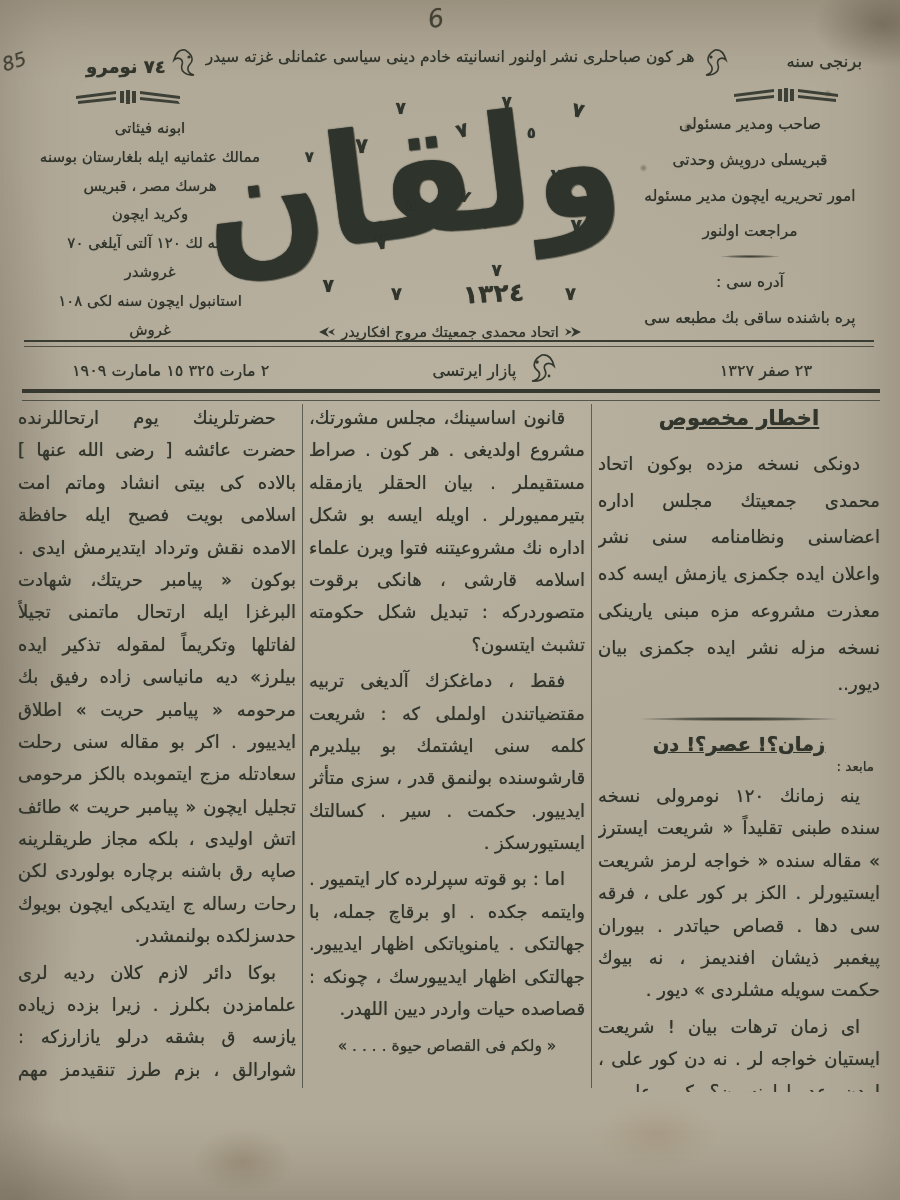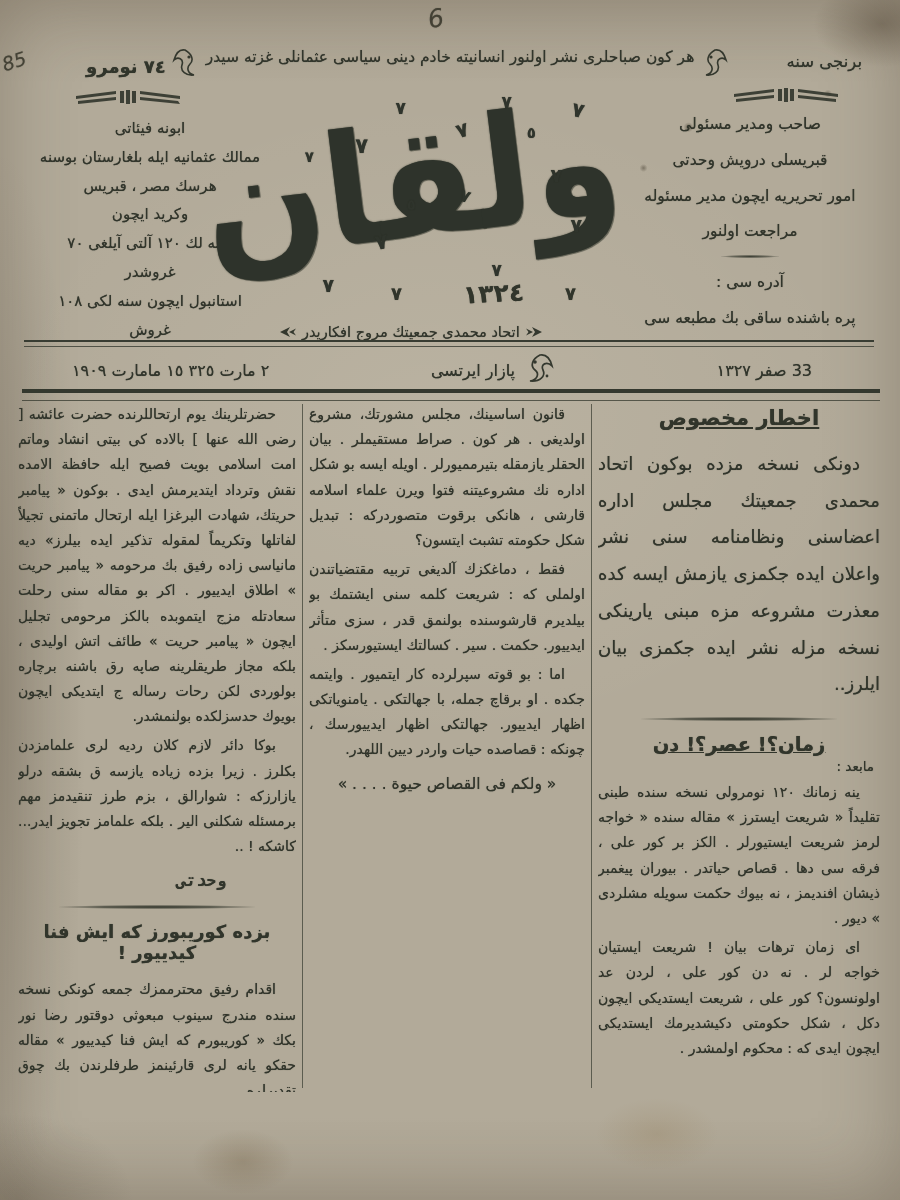--- a/index.html
+++ b/index.html
@@ -63,41 +63,41 @@
   .mk9{top:138px;right:232px;font-size:21px;transform:rotate(-10deg);}
   .mk10{top:168px;right:118px;font-size:17px;}
   .mk11{top:182px;right:286px;font-size:19px;}
   .mk12{top:56px;right:306px;font-size:15px;}
   .mk13{top:32px;right:84px;font-size:15px;}
   .mk14{top:104px;right:204px;font-size:15px;}
   .title-year{position:absolute;bottom:36px;right:96px;font-size:25px;font-weight:bold;transform:rotate(-3deg);letter-spacing:2px;}
   .title-year-mark{position:absolute;bottom:40px;font-size:18px;font-weight:bold;}
   .tym-a{right:44px;}
   .tym-b{right:218px;}
-  .society-motto{position:absolute;bottom:4px;width:100%;display:flex;align-items:center;justify-content:flex-end;gap:6px;font-size:14.5px;}
+  .society-motto{position:absolute;bottom:4px;width:100%;display:flex;align-items:center;justify-content:center;gap:6px;font-size:14.5px;}
 
   
   .rule-double{position:absolute;top:340px;left:24px;right:26px;height:4px;border-top:2px solid #383c32;border-bottom:1px solid rgba(56,60,50,.8);}
   .dateline{position:absolute;top:352px;left:30px;right:30px;height:36px;display:flex;align-items:center;font-size:16px;}
   .dl-hijri{margin-right:58px;}
   .dl-center{display:flex;align-items:center;gap:10px;margin-right:auto;}
   .dl-rumi{margin-left:42px;margin-right:auto;letter-spacing:1px;}
   .rule-thick{position:absolute;top:389px;left:22px;right:20px;height:7px;border-top:4px solid #34382e;border-bottom:1px solid rgba(52,56,46,.75);}
 
   
   .body{position:absolute;top:402px;left:18px;right:20px;height:690px;display:flex;overflow:hidden;}
   .col{overflow:hidden;}
   .col-right{width:282px;}
   .col-mid{width:276px;}
   .col-left{flex:1;}
   .vrule{width:1px;background:rgba(54,58,47,.7);margin:2px 6px 0 6px;height:684px;}
 
   .col h2{font-size:21px;font-weight:bold;text-align:center;margin:4px 0 16px;letter-spacing:1px;text-decoration:underline;}
   .col h3{font-size:18px;font-weight:bold;text-align:center;margin:12px 0 14px;}
-  .col p{margin:0 0 4px;text-align:justify;text-align-last:right;line-height:1.8;font-size:14px;text-indent:20px;}
+  .col p{margin:0 0 4px;text-align:justify;text-align-last:right;line-height:1.8;font-size:18px;text-indent:20px;}
   .p-big{font-size:18px !important;line-height:2.04 !important;}
   .sub-label{font-size:13.5px;text-align:right;margin:2px 6px 6px 0;}
   .tapered-div{height:4px;width:196px;margin:14px auto 12px;background:radial-gradient(ellipse at center, rgba(46,50,40,.95) 0%, rgba(46,50,40,.65) 42%, transparent 74%);}
   .quote-line{text-align:center;font-size:15.5px;margin:8px 0 10px;line-height:1.8;}
   .signature{text-align:center;font-size:16.5px;font-weight:bold;margin:12px 70px 2px 0;text-align:right;font-family:Liberation Mono, monospace;}
   .zaman-h{margin-bottom:2px !important;font-size:19.5px !important;}
 </style>
 </head>
 <body>
 
@@ -197,40 +197,40 @@
           </svg></span>
       <span>اتحاد محمدى جمعيتك مروج افكاريدر</span>
       <span><svg width="16" height="10" viewBox="0 0 16 10" style="transform:scaleX(-1)">
             <path d="M16 5 L6 0 L9 5 L6 10 Z M7 5 L0 1.5 L2.5 5 L0 8.5 Z" fill="#34382e"></path>
           </svg></span>
     </div>
   </div>
 
   <div class="rule-double"></div>
   <div class="dateline">
-    <span class="dl-hijri">33 صفر ١٣٢٧</span>
+    <span class="dl-hijri">٢٣ صفر ١٣٢٧</span>
     <span class="dl-center">
       <span>
         <svg width="30" height="32" viewBox="0 0 30 32">
             <path d="M15 3 C7 7 5 14 10 18 C15 22 12 28 5 29 C15 30 21 24 18 18 C15 12 22 9 27 14 C25 6 21 2 15 3 Z" fill="none" stroke="#34382e" stroke-width="1.7"></path>
             <circle cx="10" cy="10" r="1.8" fill="#34382e"></circle>
             <circle cx="22" cy="24" r="1.4" fill="#34382e"></circle>
           </svg>
       </span>
       <span>پازار ايرتسى</span>
     </span>
     <span class="dl-rumi">٢ مارت ٣٢٥  ١٥ مامارت  ١٩٠٩</span>
   </div>
   <div class="rule-thick"></div>
 
   <div class="body">
 
     <section class="col col-right">
       <h2>اخطار مخصوص</h2>
-      <p class="p-big">دونكى نسخه مزده بوكون اتحاد محمدى جمعيتك مجلس اداره اعضاسنى ونظامنامه سنى نشر واعلان ايده جكمزى يازمش ايسه كده معذرت مشروعه مزه مبنى يارينكى نسخه مزله نشر ايده جكمزى بيان ايلرز..</p>
+      <p class="p-big">دونكى نسخه مزده بوكون اتحاد محمدى جمعيتك مجلس اداره اعضاسنى ونظامنامه سنى نشر واعلان ايده جكمزى يازمش ايسه كده معذرت مشروعه مزه مبنى يارينكى نسخه مزله نشر ايده جكمزى بيان ديور..</p>
       <div class="tapered-div"></div>
       <h2 class="zaman-h">زمان؟! عصر؟! دن</h2>
       <div class="sub-label">مابعد :</div>
       <p>ينه زمانك ١٢٠ نومرولى نسخه سنده طبنى تقليداً « شريعت ايسترز » مقاله سنده « خواجه لرمز شريعت ايستيورلر . الكز بر كور على ، فرقه سى دها . قصاص حياتدر . بيوران پيغمبر ذيشان افنديمز ، نه بيوك حكمت سويله مشلردى » ديور .</p>
       <p>اى زمان ترهات بيان ! شريعت ايستيان خواجه لر . نه دن كور على ، لردن عد اولونسون؟ كور على ، شريعت ايستديكى ايچون دكل ، شكل حكومتى دكيشديرمك ايستديكى ايچون ايدى كه : محكوم اولمشدر .</p>
 
     </section>
 
     <div class="vrule"></div>
 

